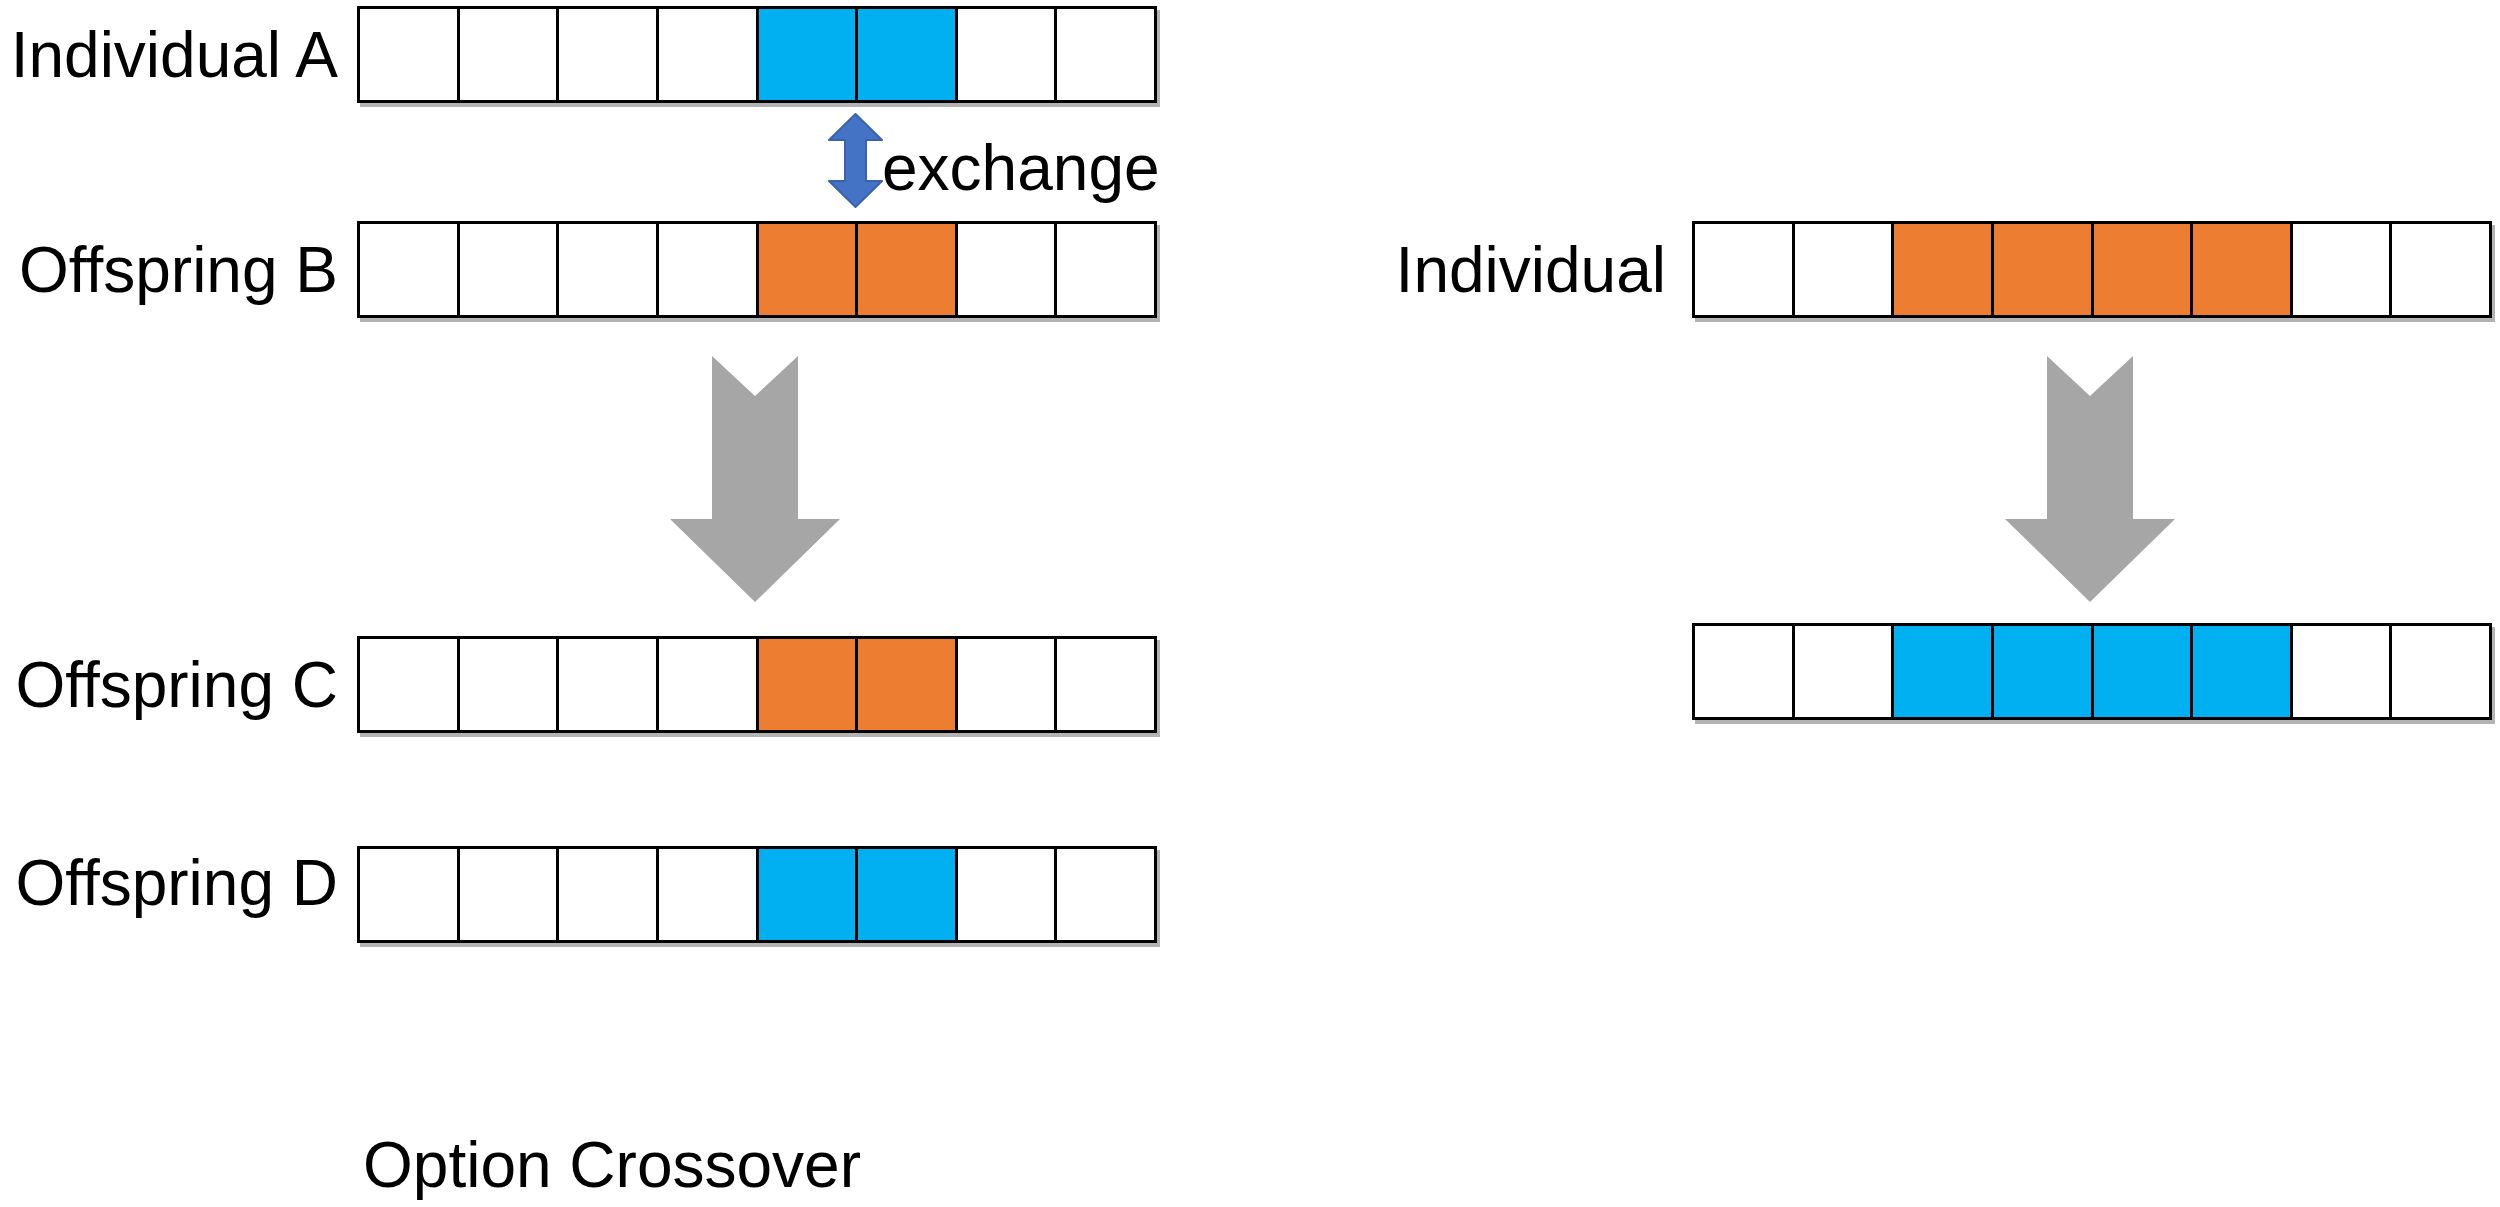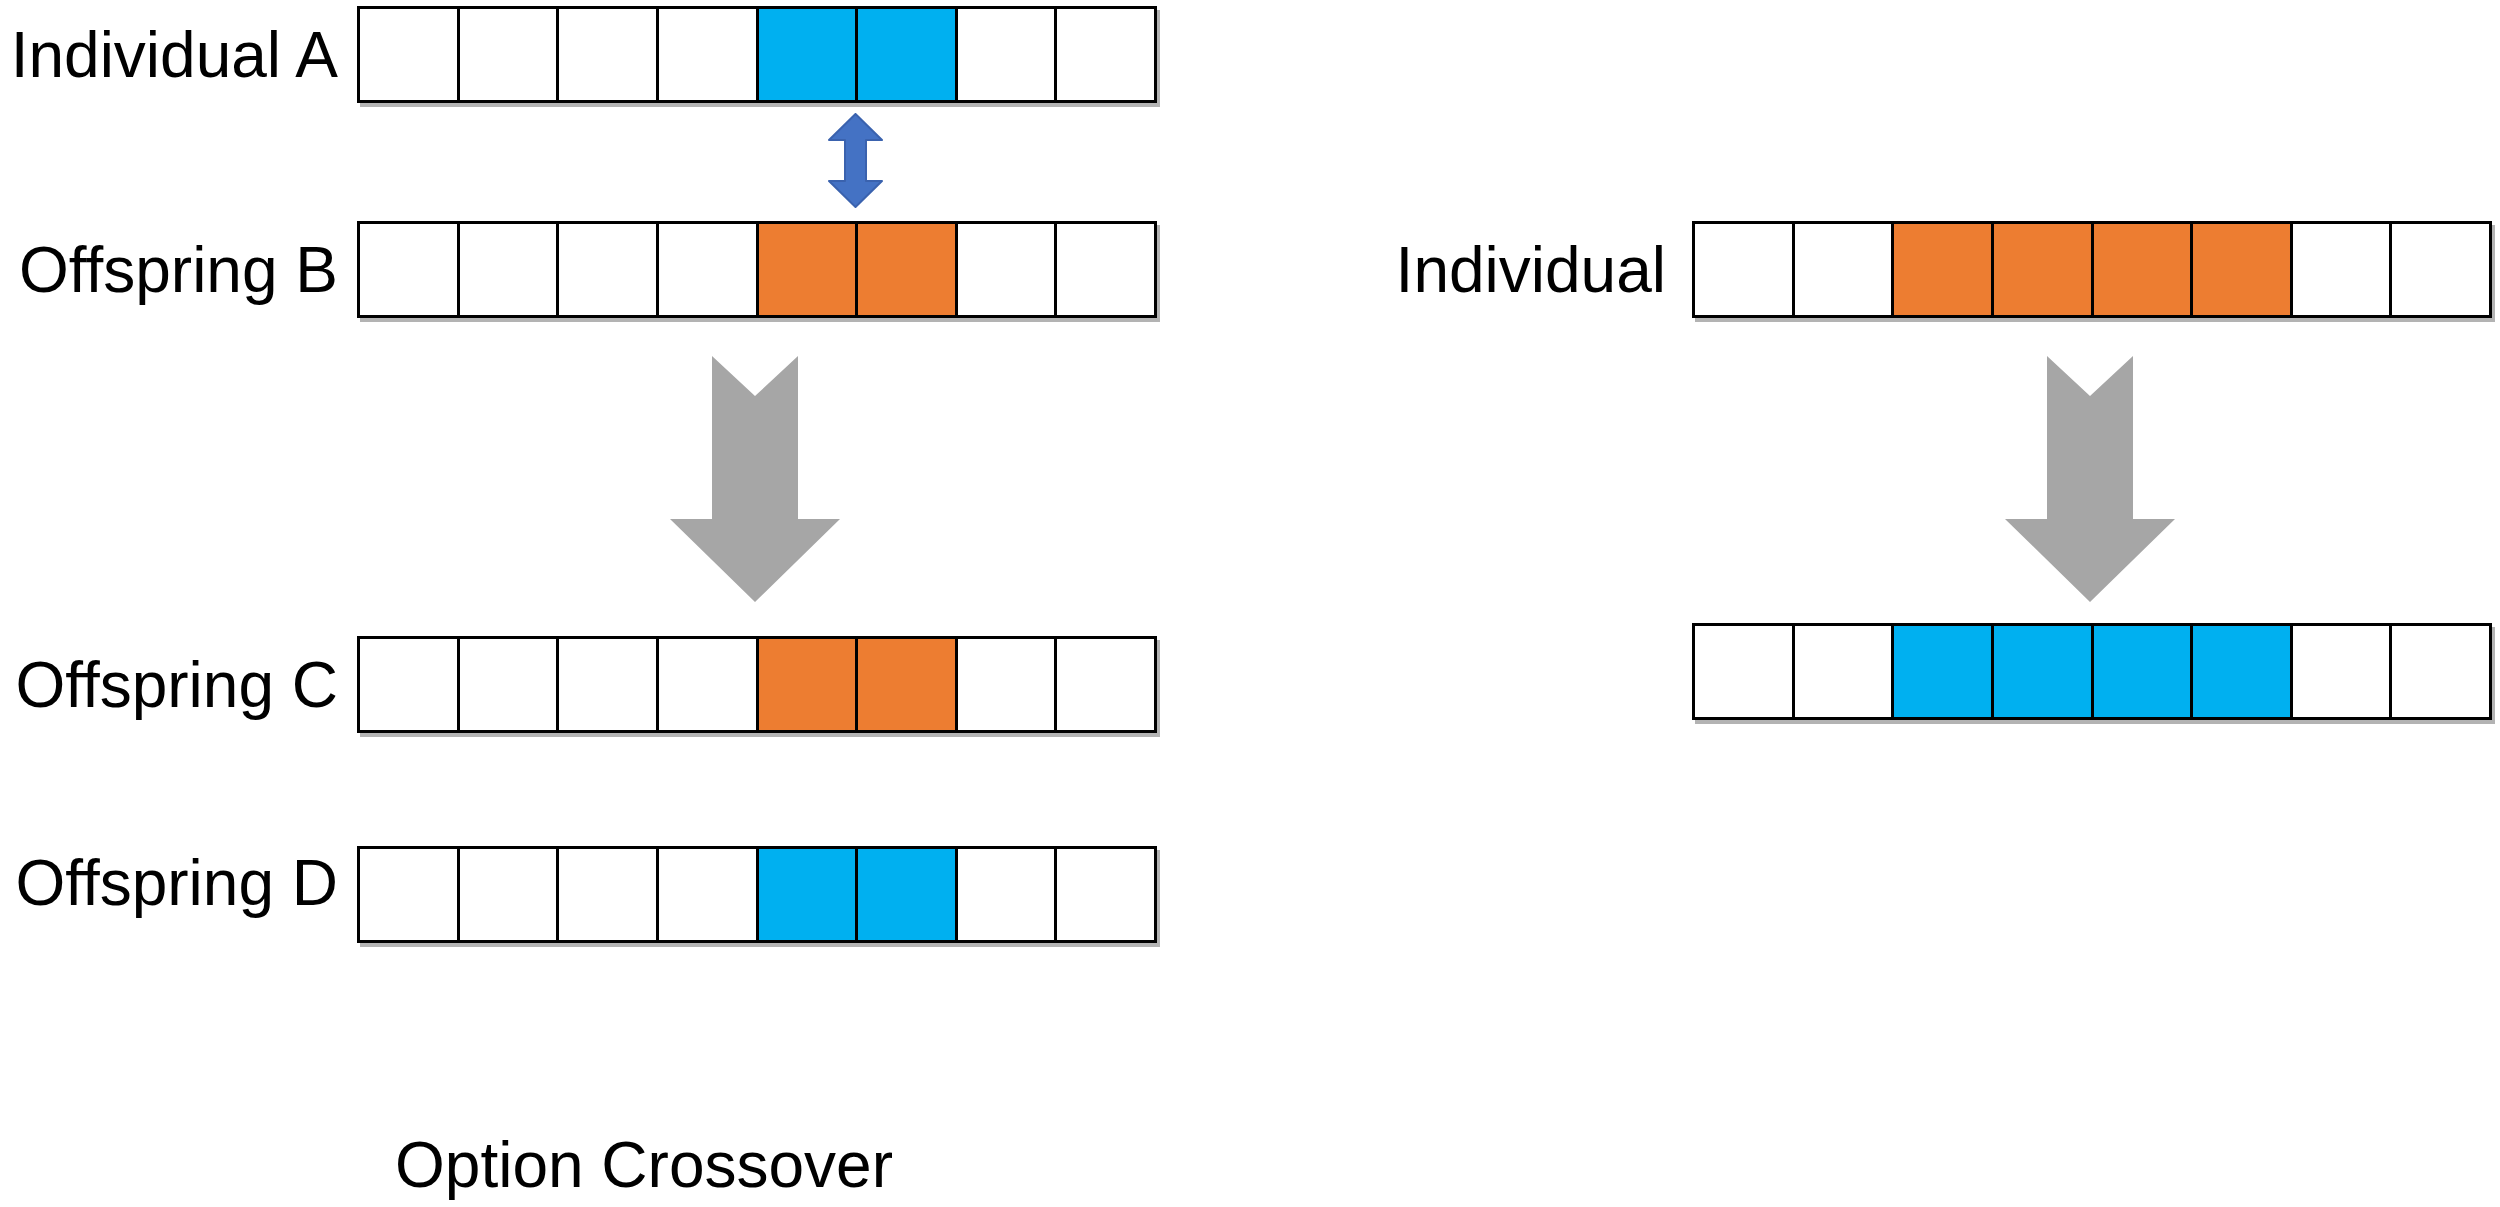--- a/index.html
+++ b/index.html
@@ -73,21 +73,21 @@
   .exchange-arrow { position: absolute; left: 828px; top: 113px; width: 55px; height: 95px; }
   .exchange-arrow polygon {
     fill: var(--arrow-blue, #4472C4);
     stroke: #3a62ae;
     stroke-width: 2;
     stroke-linejoin: round;
   }
   .exchange-label { left: 882px; top: 133px; }
 
   
-  #caption-crossover { left: 395px;  top: 1130px; }
+  #caption-crossover { left: 363px;  top: 1130px; }
   #caption-mutation  { left: 1753px; top: 1130px; }
 </style>
 </head>
 <body>
 
 <div class="canvas">
 
   <div class="label left-col" id="lbl-individual-a">Individual A</div>
   <div class="genome" id="row-individual-a">
       <div class="cell white"></div>
@@ -96,20 +96,21 @@
       <div class="cell white"></div>
       <div class="cell blue"></div>
       <div class="cell blue"></div>
       <div class="cell white"></div>
       <div class="cell white"></div>
     </div>
 
   <svg class="exchange-arrow" viewBox="0 0 55 95">
     <polygon points="27.5,1 54,27 38,27 38,68 54,68 27.5,94 1,68 17,68 17,27 1,27"></polygon>
   </svg>
+  <div class="exchange-label">exchange</div>
 
   <div class="label left-col" id="lbl-individual-b">Offspring B</div>
   <div class="genome" id="row-individual-b">
       <div class="cell white"></div>
       <div class="cell white"></div>
       <div class="cell white"></div>
       <div class="cell white"></div>
       <div class="cell orange"></div>
       <div class="cell orange"></div>
       <div class="cell white"></div>

